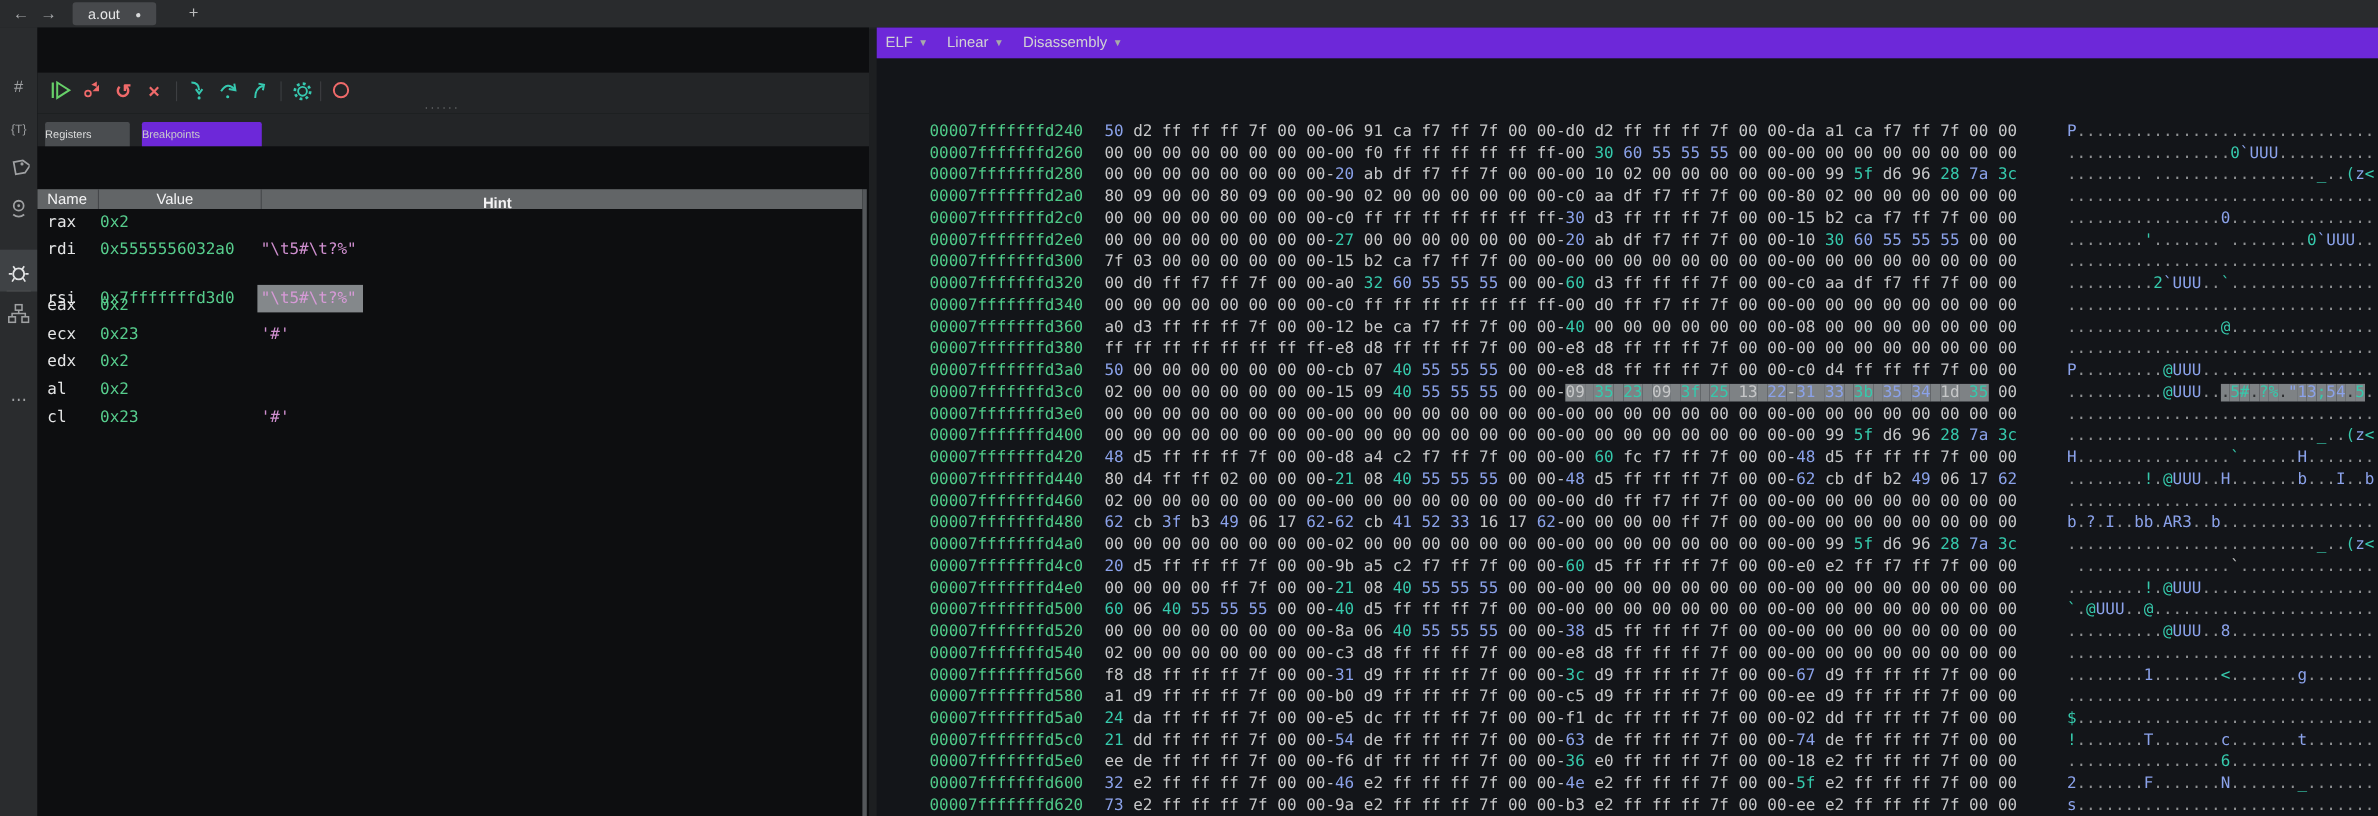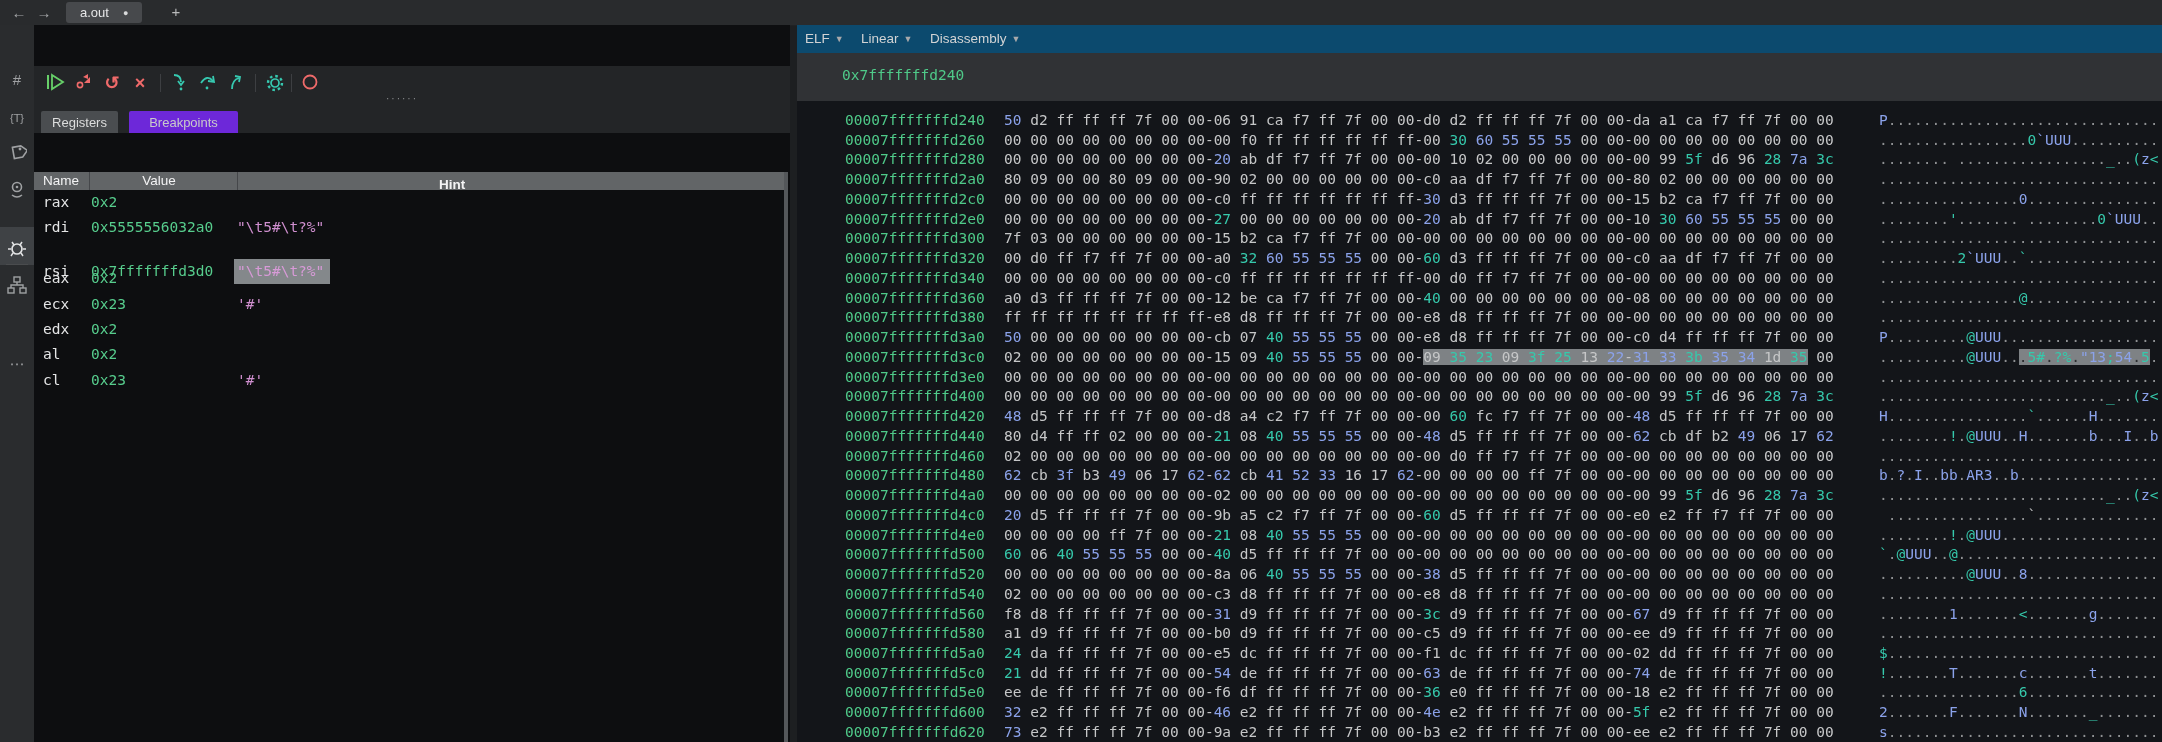--- a/index.html
+++ b/index.html
@@ -28,22 +28,22 @@
   #dbg-header{position:absolute;left:0;top:0;width:756px;height:41px;background:#3a3c3e;}
   #dbg-title{position:absolute;left:13px;top:10px;font-size:15px;color:#d8d9da;}
   #dbg-toolbar{position:absolute;left:0;top:41px;width:756px;height:37px;background:#232527;}
   .tbtn{position:absolute;top:5px;width:24px;height:24px;text-align:center;}
   .tbtn svg{display:block;margin:2px auto 0;}
   .tsep{position:absolute;top:8px;width:1px;height:18px;background:#3d3f42;}
   .tglyph{font-size:18px;line-height:24px;font-weight:bold;}
   #drag-dots{position:absolute;left:352px;top:68px;color:#8e9092;font-size:10px;letter-spacing:2px;}
 
   #dbg-tabs{position:absolute;left:0;top:78px;width:756px;height:30px;background:#232527;}
-  .dtab{position:absolute;top:8px;height:22px;border-radius:2px 2px 0 0;font-size:13px;color:#dcdddd;
-        text-align:center;line-height:23px;}
+  .dtab{position:absolute;top:8px;height:22px;border-radius:2px 2px 0 0;font-size:10px;color:#dcdddd;
+        line-height:23px;}
   .dtab.active{background:#4a4d50;}
   .dtab.inactive{background:#6d28d9;color:#c9cacb;}
 
   #search-strip{position:absolute;left:0;top:108px;width:756px;height:30px;background:#515457;}
   #search-box{position:absolute;left:6px;top:3px;width:722px;height:24px;background:#121315;border-radius:3px;}
   #search-box svg{position:absolute;left:8px;top:5px;}
   #search-text{position:absolute;left:28px;top:3px;font-size:13.5px;color:#c3c4c5;}
   #menu-icon{position:absolute;left:734px;top:8px;width:16px;height:14px;}
   #menu-icon div{height:3px;background:#d7d8d9;margin-bottom:2px;border-radius:1px;}
 
@@ -58,21 +58,21 @@
   .reg-row{position:absolute;left:0;width:750px;height:25.4px;line-height:25.4px;font-size:14.5px;}
   .reg-name{position:absolute;left:9px;color:#e4e5e6;}
   .reg-value{position:absolute;left:57px;color:#57cd8d;}
   .reg-hint{position:absolute;left:203px;color:#cf8fcf;}
   .reg-hint.sel{background:#84888b;padding:0 6px 0 3px;margin-left:-3px;color:#d79ad7;}
 
   #dbg-scroll{position:absolute;left:750px;top:147px;width:4px;height:570px;background:#54575a;}
 
   
   #hexpanel{position:absolute;left:797px;top:25px;width:1365px;height:717px;background:#131519;}
-  #hex-header{position:absolute;left:0;top:0;width:1365px;height:28px;background:#0c4a6e;}
+  #hex-header{position:absolute;left:0;top:0;width:1365px;height:28px;background:#6d28d9;}
   .menu-item{position:absolute;top:0;height:28px;line-height:28px;font-size:13.5px;color:#d2d3d4;}
   .menu-item .caret{font-size:9px;color:#a8a9ab;margin-left:5px;vertical-align:1px;}
   #hex-headingstrip{position:absolute;left:0;top:28px;width:1365px;height:48px;background:#303235;}
   #hex-heading{position:absolute;left:45px;top:14px;font-size:14.5px;color:#4fca89;}
 
   #hex-rows{position:absolute;left:48px;top:86px;width:1317px;}
   .hex-row{position:absolute;left:0;width:1317px;height:19.74px;line-height:19.74px;font-size:14.5px;white-space:pre;}
   .hx-addr{position:absolute;left:0;color:#4fca89;}
   .hx-bytes{position:absolute;left:159px;}
   .hx-ascii{position:absolute;left:1034px;}
@@ -234,23 +234,20 @@
       </div>
     </div>
   <div id="dbg-scroll"></div>
 </div>
 
 <div id="hexpanel">
   <div id="hex-header">
     <div class="menu-item" style="left:8px"><span>ELF</span><span class="caret">▼</span></div>
     <div class="menu-item" style="left:64px"><span>Linear</span><span class="caret">▼</span></div>
     <div class="menu-item" style="left:133px"><span>Disassembly</span><span class="caret">▼</span></div>
-  </div>
-  <div id="hex-headingstrip">
-    <div id="hex-heading" class="mono">0x7fffffffd240</div>
   </div>
   <div id="hex-rows" class="mono">
       <div class="hex-row" style="top: 0px;"><span class="hx-addr">00007fffffffd240</span><span class="hx-bytes"><span class="c-b">50</span><span class="c-w"> </span><span class="c-w">d2</span><span class="c-w"> </span><span class="c-w">ff</span><span class="c-w"> </span><span class="c-w">ff</span><span class="c-w"> </span><span class="c-w">ff</span><span class="c-w"> </span><span class="c-w">7f</span><span class="c-w"> </span><span class="c-w">00</span><span class="c-w"> </span><span class="c-w">00</span><span class="c-w">-</span><span class="c-w">06</span><span class="c-w"> </span><span class="c-w">91</span><span class="c-w"> </span><span class="c-w">ca</span><span class="c-w"> </span><span class="c-w">f7</span><span class="c-w"> </span><span class="c-w">ff</span><span class="c-w"> </span><span class="c-w">7f</span><span class="c-w"> </span><span class="c-w">00</span><span class="c-w"> </span><span class="c-w">00</span><span class="c-w">-</span><span class="c-w">d0</span><span class="c-w"> </span><span class="c-w">d2</span><span class="c-w"> </span><span class="c-w">ff</span><span class="c-w"> </span><span class="c-w">ff</span><span class="c-w"> </span><span class="c-w">ff</span><span class="c-w"> </span><span class="c-w">7f</span><span class="c-w"> </span><span class="c-w">00</span><span class="c-w"> </span><span class="c-w">00</span><span class="c-w">-</span><span class="c-w">da</span><span class="c-w"> </span><span class="c-w">a1</span><span class="c-w"> </span><span class="c-w">ca</span><span class="c-w"> </span><span class="c-w">f7</span><span class="c-w"> </span><span class="c-w">ff</span><span class="c-w"> </span><span class="c-w">7f</span><span class="c-w"> </span><span class="c-w">00</span><span class="c-w"> </span><span class="c-w">00</span></span><span class="hx-ascii"><span class="c-b">P</span><span class="c-d">.</span><span class="c-d">.</span><span class="c-d">.</span><span class="c-d">.</span><span class="c-d">.</span><span class="c-d">.</span><span class="c-d">.</span><span class="c-d">.</span><span class="c-d">.</span><span class="c-d">.</span><span class="c-d">.</span><span class="c-d">.</span><span class="c-d">.</span><span class="c-d">.</span><span class="c-d">.</span><span class="c-d">.</span><span class="c-d">.</span><span class="c-d">.</span><span class="c-d">.</span><span class="c-d">.</span><span class="c-d">.</span><span class="c-d">.</span><span class="c-d">.</span><span class="c-d">.</span><span class="c-d">.</span><span class="c-d">.</span><span class="c-d">.</span><span class="c-d">.</span><span class="c-d">.</span><span class="c-d">.</span><span class="c-d">.</span></span></div>
       <div class="hex-row" style="top: 19.74px;"><span class="hx-addr">00007fffffffd260</span><span class="hx-bytes"><span class="c-w">00</span><span class="c-w"> </span><span class="c-w">00</span><span class="c-w"> </span><span class="c-w">00</span><span class="c-w"> </span><span class="c-w">00</span><span class="c-w"> </span><span class="c-w">00</span><span class="c-w"> </span><span class="c-w">00</span><span class="c-w"> </span><span class="c-w">00</span><span class="c-w"> </span><span class="c-w">00</span><span class="c-w">-</span><span class="c-w">00</span><span class="c-w"> </span><span class="c-w">f0</span><span class="c-w"> </span><span class="c-w">ff</span><span class="c-w"> </span><span class="c-w">ff</span><span class="c-w"> </span><span class="c-w">ff</span><span class="c-w"> </span><span class="c-w">ff</span><span class="c-w"> </span><span class="c-w">ff</span><span class="c-w"> </span><span class="c-w">ff</span><span class="c-w">-</span><span class="c-w">00</span><span class="c-w"> </span><span class="c-t">30</span><span class="c-w"> </span><span class="c-b">60</span><span class="c-w"> </span><span class="c-b">55</span><span class="c-w"> </span><span class="c-b">55</span><span class="c-w"> </span><span class="c-b">55</span><span class="c-w"> </span><span class="c-w">00</span><span class="c-w"> </span><span class="c-w">00</span><span class="c-w">-</span><span class="c-w">00</span><span class="c-w"> </span><span class="c-w">00</span><span class="c-w"> </span><span class="c-w">00</span><span class="c-w"> </span><span class="c-w">00</span><span class="c-w"> </span><span class="c-w">00</span><span class="c-w"> </span><span class="c-w">00</span><span class="c-w"> </span><span class="c-w">00</span><span class="c-w"> </span><span class="c-w">00</span></span><span class="hx-ascii"><span class="c-d">.</span><span class="c-d">.</span><span class="c-d">.</span><span class="c-d">.</span><span class="c-d">.</span><span class="c-d">.</span><span class="c-d">.</span><span class="c-d">.</span><span class="c-d">.</span><span class="c-d">.</span><span class="c-d">.</span><span class="c-d">.</span><span class="c-d">.</span><span class="c-d">.</span><span class="c-d">.</span><span class="c-d">.</span><span class="c-d">.</span><span class="c-t">0</span><span class="c-b">`</span><span class="c-b">U</span><span class="c-b">U</span><span class="c-b">U</span><span class="c-d">.</span><span class="c-d">.</span><span class="c-d">.</span><span class="c-d">.</span><span class="c-d">.</span><span class="c-d">.</span><span class="c-d">.</span><span class="c-d">.</span><span class="c-d">.</span><span class="c-d">.</span></span></div>
       <div class="hex-row" style="top: 39.48px;"><span class="hx-addr">00007fffffffd280</span><span class="hx-bytes"><span class="c-w">00</span><span class="c-w"> </span><span class="c-w">00</span><span class="c-w"> </span><span class="c-w">00</span><span class="c-w"> </span><span class="c-w">00</span><span class="c-w"> </span><span class="c-w">00</span><span class="c-w"> </span><span class="c-w">00</span><span class="c-w"> </span><span class="c-w">00</span><span class="c-w"> </span><span class="c-w">00</span><span class="c-w">-</span><span class="c-b">20</span><span class="c-w"> </span><span class="c-w">ab</span><span class="c-w"> </span><span class="c-w">df</span><span class="c-w"> </span><span class="c-w">f7</span><span class="c-w"> </span><span class="c-w">ff</span><span class="c-w"> </span><span class="c-w">7f</span><span class="c-w"> </span><span class="c-w">00</span><span class="c-w"> </span><span class="c-w">00</span><span class="c-w">-</span><span class="c-w">00</span><span class="c-w"> </span><span class="c-w">10</span><span class="c-w"> </span><span class="c-w">02</span><span class="c-w"> </span><span class="c-w">00</span><span class="c-w"> </span><span class="c-w">00</span><span class="c-w"> </span><span class="c-w">00</span><span class="c-w"> </span><span class="c-w">00</span><span class="c-w"> </span><span class="c-w">00</span><span class="c-w">-</span><span class="c-w">00</span><span class="c-w"> </span><span class="c-w">99</span><span class="c-w"> </span><span class="c-t">5f</span><span class="c-w"> </span><span class="c-w">d6</span><span class="c-w"> </span><span class="c-w">96</span><span class="c-w"> </span><span class="c-t">28</span><span class="c-w"> </span><span class="c-b">7a</span><span class="c-w"> </span><span class="c-t">3c</span></span><span class="hx-ascii"><span class="c-d">.</span><span class="c-d">.</span><span class="c-d">.</span><span class="c-d">.</span><span class="c-d">.</span><span class="c-d">.</span><span class="c-d">.</span><span class="c-d">.</span><span class="c-b"> </span><span class="c-d">.</span><span class="c-d">.</span><span class="c-d">.</span><span class="c-d">.</span><span class="c-d">.</span><span class="c-d">.</span><span class="c-d">.</span><span class="c-d">.</span><span class="c-d">.</span><span class="c-d">.</span><span class="c-d">.</span><span class="c-d">.</span><span class="c-d">.</span><span class="c-d">.</span><span class="c-d">.</span><span class="c-d">.</span><span class="c-d">.</span><span class="c-t">_</span><span class="c-d">.</span><span class="c-d">.</span><span class="c-t">(</span><span class="c-b">z</span><span class="c-t">&lt;</span></span></div>
       <div class="hex-row" style="top: 59.22px;"><span class="hx-addr">00007fffffffd2a0</span><span class="hx-bytes"><span class="c-w">80</span><span class="c-w"> </span><span class="c-w">09</span><span class="c-w"> </span><span class="c-w">00</span><span class="c-w"> </span><span class="c-w">00</span><span class="c-w"> </span><span class="c-w">80</span><span class="c-w"> </span><span class="c-w">09</span><span class="c-w"> </span><span class="c-w">00</span><span class="c-w"> </span><span class="c-w">00</span><span class="c-w">-</span><span class="c-w">90</span><span class="c-w"> </span><span class="c-w">02</span><span class="c-w"> </span><span class="c-w">00</span><span class="c-w"> </span><span class="c-w">00</span><span class="c-w"> </span><span class="c-w">00</span><span class="c-w"> </span><span class="c-w">00</span><span class="c-w"> </span><span class="c-w">00</span><span class="c-w"> </span><span class="c-w">00</span><span class="c-w">-</span><span class="c-w">c0</span><span class="c-w"> </span><span class="c-w">aa</span><span class="c-w"> </span><span class="c-w">df</span><span class="c-w"> </span><span class="c-w">f7</span><span class="c-w"> </span><span class="c-w">ff</span><span class="c-w"> </span><span class="c-w">7f</span><span class="c-w"> </span><span class="c-w">00</span><span class="c-w"> </span><span class="c-w">00</span><span class="c-w">-</span><span class="c-w">80</span><span class="c-w"> </span><span class="c-w">02</span><span class="c-w"> </span><span class="c-w">00</span><span class="c-w"> </span><span class="c-w">00</span><span class="c-w"> </span><span class="c-w">00</span><span class="c-w"> </span><span class="c-w">00</span><span class="c-w"> </span><span class="c-w">00</span><span class="c-w"> </span><span class="c-w">00</span></span><span class="hx-ascii"><span class="c-d">.</span><span class="c-d">.</span><span class="c-d">.</span><span class="c-d">.</span><span class="c-d">.</span><span class="c-d">.</span><span class="c-d">.</span><span class="c-d">.</span><span class="c-d">.</span><span class="c-d">.</span><span class="c-d">.</span><span class="c-d">.</span><span class="c-d">.</span><span class="c-d">.</span><span class="c-d">.</span><span class="c-d">.</span><span class="c-d">.</span><span class="c-d">.</span><span class="c-d">.</span><span class="c-d">.</span><span class="c-d">.</span><span class="c-d">.</span><span class="c-d">.</span><span class="c-d">.</span><span class="c-d">.</span><span class="c-d">.</span><span class="c-d">.</span><span class="c-d">.</span><span class="c-d">.</span><span class="c-d">.</span><span class="c-d">.</span><span class="c-d">.</span></span></div>
       <div class="hex-row" style="top: 78.96px;"><span class="hx-addr">00007fffffffd2c0</span><span class="hx-bytes"><span class="c-w">00</span><span class="c-w"> </span><span class="c-w">00</span><span class="c-w"> </span><span class="c-w">00</span><span class="c-w"> </span><span class="c-w">00</span><span class="c-w"> </span><span class="c-w">00</span><span class="c-w"> </span><span class="c-w">00</span><span class="c-w"> </span><span class="c-w">00</span><span class="c-w"> </span><span class="c-w">00</span><span class="c-w">-</span><span class="c-w">c0</span><span class="c-w"> </span><span class="c-w">ff</span><span class="c-w"> </span><span class="c-w">ff</span><span class="c-w"> </span><span class="c-w">ff</span><span class="c-w"> </span><span class="c-w">ff</span><span class="c-w"> </span><span class="c-w">ff</span><span class="c-w"> </span><span class="c-w">ff</span><span class="c-w"> </span><span class="c-w">ff</span><span class="c-w">-</span><span class="c-b">30</span><span class="c-w"> </span><span class="c-w">d3</span><span class="c-w"> </span><span class="c-w">ff</span><span class="c-w"> </span><span class="c-w">ff</span><span class="c-w"> </span><span class="c-w">ff</span><span class="c-w"> </span><span class="c-w">7f</span><span class="c-w"> </span><span class="c-w">00</span><span class="c-w"> </span><span class="c-w">00</span><span class="c-w">-</span><span class="c-w">15</span><span class="c-w"> </span><span class="c-w">b2</span><span class="c-w"> </span><span class="c-w">ca</span><span class="c-w"> </span><span class="c-w">f7</span><span class="c-w"> </span><span class="c-w">ff</span><span class="c-w"> </span><span class="c-w">7f</span><span class="c-w"> </span><span class="c-w">00</span><span class="c-w"> </span><span class="c-w">00</span></span><span class="hx-ascii"><span class="c-d">.</span><span class="c-d">.</span><span class="c-d">.</span><span class="c-d">.</span><span class="c-d">.</span><span class="c-d">.</span><span class="c-d">.</span><span class="c-d">.</span><span class="c-d">.</span><span class="c-d">.</span><span class="c-d">.</span><span class="c-d">.</span><span class="c-d">.</span><span class="c-d">.</span><span class="c-d">.</span><span class="c-d">.</span><span class="c-b">0</span><span class="c-d">.</span><span class="c-d">.</span><span class="c-d">.</span><span class="c-d">.</span><span class="c-d">.</span><span class="c-d">.</span><span class="c-d">.</span><span class="c-d">.</span><span class="c-d">.</span><span class="c-d">.</span><span class="c-d">.</span><span class="c-d">.</span><span class="c-d">.</span><span class="c-d">.</span><span class="c-d">.</span></span></div>
       <div class="hex-row" style="top: 98.7px;"><span class="hx-addr">00007fffffffd2e0</span><span class="hx-bytes"><span class="c-w">00</span><span class="c-w"> </span><span class="c-w">00</span><span class="c-w"> </span><span class="c-w">00</span><span class="c-w"> </span><span class="c-w">00</span><span class="c-w"> </span><span class="c-w">00</span><span class="c-w"> </span><span class="c-w">00</span><span class="c-w"> </span><span class="c-w">00</span><span class="c-w"> </span><span class="c-w">00</span><span class="c-w">-</span><span class="c-t">27</span><span class="c-w"> </span><span class="c-w">00</span><span class="c-w"> </span><span class="c-w">00</span><span class="c-w"> </span><span class="c-w">00</span><span class="c-w"> </span><span class="c-w">00</span><span class="c-w"> </span><span class="c-w">00</span><span class="c-w"> </span><span class="c-w">00</span><span class="c-w"> </span><span class="c-w">00</span><span class="c-w">-</span><span class="c-b">20</span><span class="c-w"> </span><span class="c-w">ab</span><span class="c-w"> </span><span class="c-w">df</span><span class="c-w"> </span><span class="c-w">f7</span><span class="c-w"> </span><span class="c-w">ff</span><span class="c-w"> </span><span class="c-w">7f</span><span class="c-w"> </span><span class="c-w">00</span><span class="c-w"> </span><span class="c-w">00</span><span class="c-w">-</span><span class="c-w">10</span><span class="c-w"> </span><span class="c-t">30</span><span class="c-w"> </span><span class="c-b">60</span><span class="c-w"> </span><span class="c-b">55</span><span class="c-w"> </span><span class="c-b">55</span><span class="c-w"> </span><span class="c-b">55</span><span class="c-w"> </span><span class="c-w">00</span><span class="c-w"> </span><span class="c-w">00</span></span><span class="hx-ascii"><span class="c-d">.</span><span class="c-d">.</span><span class="c-d">.</span><span class="c-d">.</span><span class="c-d">.</span><span class="c-d">.</span><span class="c-d">.</span><span class="c-d">.</span><span class="c-t">'</span><span class="c-d">.</span><span class="c-d">.</span><span class="c-d">.</span><span class="c-d">.</span><span class="c-d">.</span><span class="c-d">.</span><span class="c-d">.</span><span class="c-b"> </span><span class="c-d">.</span><span class="c-d">.</span><span class="c-d">.</span><span class="c-d">.</span><span class="c-d">.</span><span class="c-d">.</span><span class="c-d">.</span><span class="c-d">.</span><span class="c-t">0</span><span class="c-b">`</span><span class="c-b">U</span><span class="c-b">U</span><span class="c-b">U</span><span class="c-d">.</span><span class="c-d">.</span></span></div>
       <div class="hex-row" style="top: 118.44px;"><span class="hx-addr">00007fffffffd300</span><span class="hx-bytes"><span class="c-w">7f</span><span class="c-w"> </span><span class="c-w">03</span><span class="c-w"> </span><span class="c-w">00</span><span class="c-w"> </span><span class="c-w">00</span><span class="c-w"> </span><span class="c-w">00</span><span class="c-w"> </span><span class="c-w">00</span><span class="c-w"> </span><span class="c-w">00</span><span class="c-w"> </span><span class="c-w">00</span><span class="c-w">-</span><span class="c-w">15</span><span class="c-w"> </span><span class="c-w">b2</span><span class="c-w"> </span><span class="c-w">ca</span><span class="c-w"> </span><span class="c-w">f7</span><span class="c-w"> </span><span class="c-w">ff</span><span class="c-w"> </span><span class="c-w">7f</span><span class="c-w"> </span><span class="c-w">00</span><span class="c-w"> </span><span class="c-w">00</span><span class="c-w">-</span><span class="c-w">00</span><span class="c-w"> </span><span class="c-w">00</span><span class="c-w"> </span><span class="c-w">00</span><span class="c-w"> </span><span class="c-w">00</span><span class="c-w"> </span><span class="c-w">00</span><span class="c-w"> </span><span class="c-w">00</span><span class="c-w"> </span><span class="c-w">00</span><span class="c-w"> </span><span class="c-w">00</span><span class="c-w">-</span><span class="c-w">00</span><span class="c-w"> </span><span class="c-w">00</span><span class="c-w"> </span><span class="c-w">00</span><span class="c-w"> </span><span class="c-w">00</span><span class="c-w"> </span><span class="c-w">00</span><span class="c-w"> </span><span class="c-w">00</span><span class="c-w"> </span><span class="c-w">00</span><span class="c-w"> </span><span class="c-w">00</span></span><span class="hx-ascii"><span class="c-d">.</span><span class="c-d">.</span><span class="c-d">.</span><span class="c-d">.</span><span class="c-d">.</span><span class="c-d">.</span><span class="c-d">.</span><span class="c-d">.</span><span class="c-d">.</span><span class="c-d">.</span><span class="c-d">.</span><span class="c-d">.</span><span class="c-d">.</span><span class="c-d">.</span><span class="c-d">.</span><span class="c-d">.</span><span class="c-d">.</span><span class="c-d">.</span><span class="c-d">.</span><span class="c-d">.</span><span class="c-d">.</span><span class="c-d">.</span><span class="c-d">.</span><span class="c-d">.</span><span class="c-d">.</span><span class="c-d">.</span><span class="c-d">.</span><span class="c-d">.</span><span class="c-d">.</span><span class="c-d">.</span><span class="c-d">.</span><span class="c-d">.</span></span></div>
       <div class="hex-row" style="top: 138.18px;"><span class="hx-addr">00007fffffffd320</span><span class="hx-bytes"><span class="c-w">00</span><span class="c-w"> </span><span class="c-w">d0</span><span class="c-w"> </span><span class="c-w">ff</span><span class="c-w"> </span><span class="c-w">f7</span><span class="c-w"> </span><span class="c-w">ff</span><span class="c-w"> </span><span class="c-w">7f</span><span class="c-w"> </span><span class="c-w">00</span><span class="c-w"> </span><span class="c-w">00</span><span class="c-w">-</span><span class="c-w">a0</span><span class="c-w"> </span><span class="c-t">32</span><span class="c-w"> </span><span class="c-b">60</span><span class="c-w"> </span><span class="c-b">55</span><span class="c-w"> </span><span class="c-b">55</span><span class="c-w"> </span><span class="c-b">55</span><span class="c-w"> </span><span class="c-w">00</span><span class="c-w"> </span><span class="c-w">00</span><span class="c-w">-</span><span class="c-t">60</span><span class="c-w"> </span><span class="c-w">d3</span><span class="c-w"> </span><span class="c-w">ff</span><span class="c-w"> </span><span class="c-w">ff</span><span class="c-w"> </span><span class="c-w">ff</span><span class="c-w"> </span><span class="c-w">7f</span><span class="c-w"> </span><span class="c-w">00</span><span class="c-w"> </span><span class="c-w">00</span><span class="c-w">-</span><span class="c-w">c0</span><span class="c-w"> </span><span class="c-w">aa</span><span class="c-w"> </span><span class="c-w">df</span><span class="c-w"> </span><span class="c-w">f7</span><span class="c-w"> </span><span class="c-w">ff</span><span class="c-w"> </span><span class="c-w">7f</span><span class="c-w"> </span><span class="c-w">00</span><span class="c-w"> </span><span class="c-w">00</span></span><span class="hx-ascii"><span class="c-d">.</span><span class="c-d">.</span><span class="c-d">.</span><span class="c-d">.</span><span class="c-d">.</span><span class="c-d">.</span><span class="c-d">.</span><span class="c-d">.</span><span class="c-d">.</span><span class="c-t">2</span><span class="c-b">`</span><span class="c-b">U</span><span class="c-b">U</span><span class="c-b">U</span><span class="c-d">.</span><span class="c-d">.</span><span class="c-t">`</span><span class="c-d">.</span><span class="c-d">.</span><span class="c-d">.</span><span class="c-d">.</span><span class="c-d">.</span><span class="c-d">.</span><span class="c-d">.</span><span class="c-d">.</span><span class="c-d">.</span><span class="c-d">.</span><span class="c-d">.</span><span class="c-d">.</span><span class="c-d">.</span><span class="c-d">.</span><span class="c-d">.</span></span></div>

